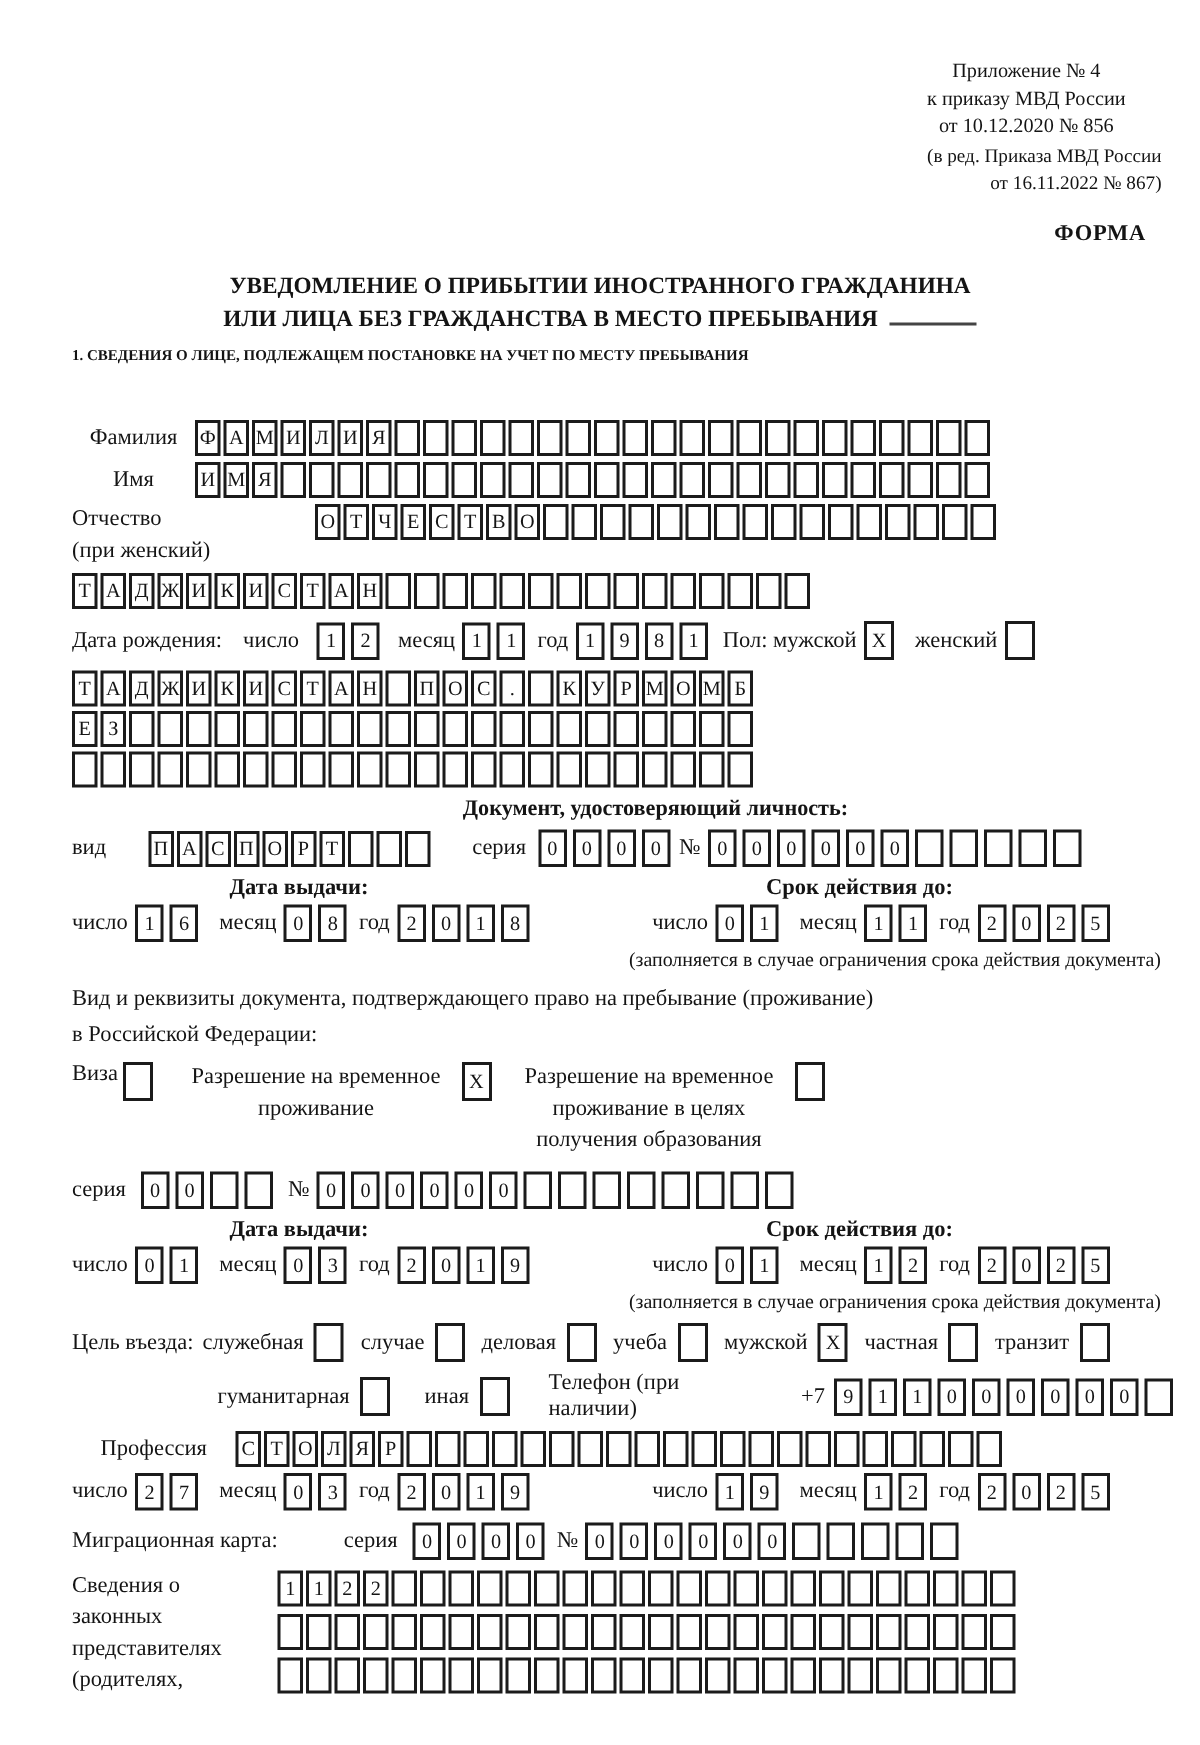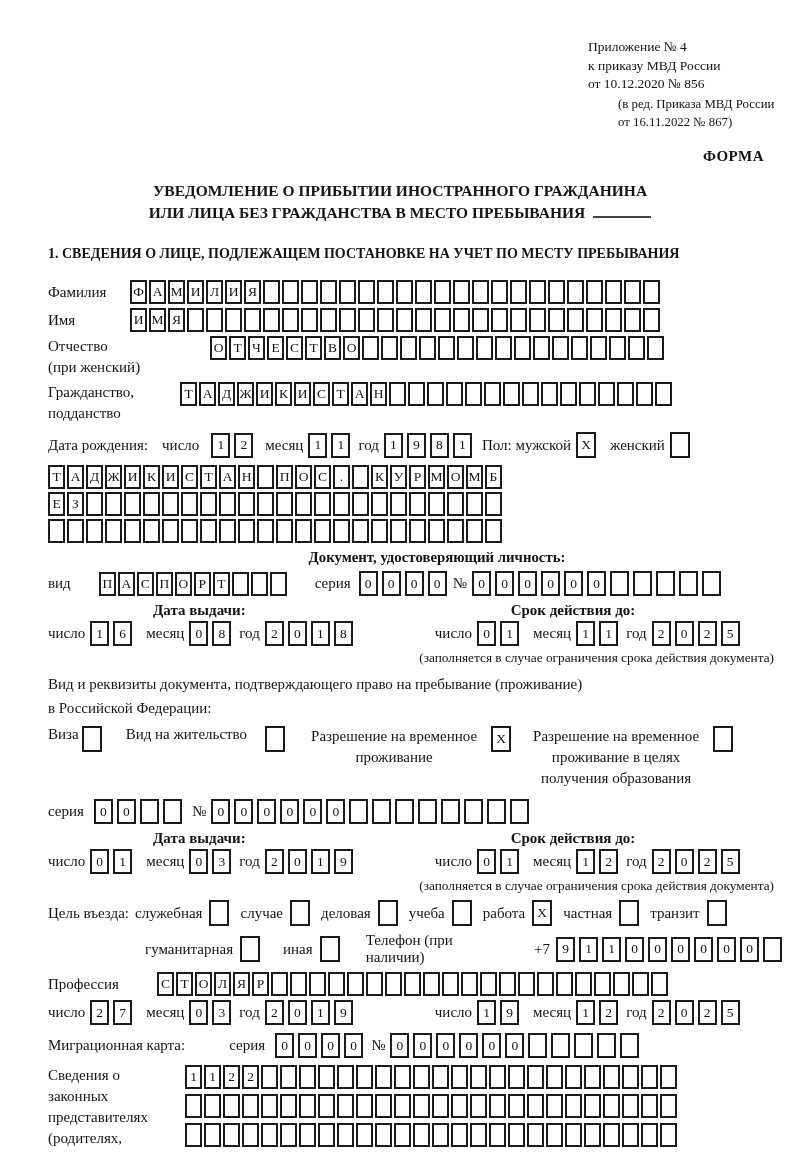--- a/index.html
+++ b/index.html
@@ -3,31 +3,31 @@
 <meta charset="utf-8">
 <style>
   * { box-sizing: border-box; margin: 0; padding: 0; }
   html,body { background:#fff; }
   body {
     width: 800px; height: 1163px; position: relative; overflow: hidden;
     font-family: "Liberation Serif", "DejaVu Serif", serif;
     color: #141414; font-size: 15px;
   }
   .abs { position: absolute; }
-  .annex { left: 588px; top: 38px; font-size: 13.5px; line-height: 18.5px; }
-  .amend { left: 618px; top: 96px; font-size: 12.8px; line-height: 17.5px; }
+  .annex { left: 618px; top: 38px; font-size: 13.5px; line-height: 18.5px; text-align: center; }
+  .amend { left: 618px; top: 96px; font-size: 12.8px; line-height: 17.5px; text-align: right; }
   .forma { right: 36px; top: 148px; font-weight: bold; font-size: 15px; letter-spacing: .5px; }
   .title { position: absolute; top: 180px; left: 0; width: 100%; text-align: center;
            font-weight: bold; font-size: 15.5px; line-height: 22px; }
   .uline { display:inline-block; width: 58px; border-bottom: 2.5px solid #444;
            height: 12px; margin-left: 8px; }
-  .sect1 { position: absolute; top: 246px; left: 48px; font-weight: bold; font-size: 14px; }
+  .sect1 { position: absolute; top: 232px; left: 48px; font-weight: bold; font-size: 10px; }
 
   .content { position: absolute; top: 280px; left: 48px; right: 14px; }
-  .row { display: flex; align-items: center; margin-bottom: 4px; }
+  .row { display: flex; align-items: center; margin-bottom: 4px; text-align: center; }
   .rowt { display: flex; align-items: flex-start; margin-bottom: 4px; }
   .lbl { flex: none; }
   .lbl2 { flex: none; line-height: 21px; }
   .w82  { width: 82px; }
   .w132 { width: 132px; }
   .w162 { width: 162px; }
   .w109 { width: 109px; }
   .cells { display: flex; flex: none; }
   .cell { display: inline-flex; align-items: center; justify-content: center;
           width: 17px; height: 24px; border: 2px solid #1b1b1b; margin-right: 2px;
@@ -165,24 +165,20 @@
         <span class="cell"></span>
         <span class="cell"></span>
         <span class="cell"></span>
         <span class="cell"></span>
         <span class="cell"></span>
         <span class="cell"></span>
       </span>
   </div>
 
   <div class="rowt" style="margin-bottom:8px;">
-    <span class="lbl2 w132">
-      <span>Гражданство,</span><br>
-      <span>подданство</span>
-    </span>
     <span class="cells">
         <span class="cell">Т</span>
         <span class="cell">А</span>
         <span class="cell">Д</span>
         <span class="cell">Ж</span>
         <span class="cell">И</span>
         <span class="cell">К</span>
         <span class="cell">И</span>
         <span class="cell">С</span>
         <span class="cell">Т</span>
@@ -401,26 +397,20 @@
     <div>Вид и реквизиты документа, подтверждающего право на пребывание (проживание)</div>
     <div>в Российской Федерации:</div>
   </div>
   <div class="permits">
     <span class="popt">
       <span>Виза</span>
       <span class="cells cb" style="margin-left:3px;">
           <span class="cell"></span>
         </span>
     </span>
-    <span class="popt" style="margin-left:22px;">
-      <span>Вид на жительство</span>
-      <span class="cells cb" style="margin-left:18px;">
-          <span class="cell"></span>
-        </span>
-    </span>
     <span class="popt" style="margin-left:24px;">
       <span class="poptlbl">
         <span>Разрешение на временное</span><br>
         <span>проживание</span>
       </span>
       <span class="cells cb" style="margin-left:14px;">
           <span class="cell">X</span>
         </span>
     </span>
     <span class="popt" style="margin-left:20px;">
@@ -514,21 +504,21 @@
         <span class="cell"></span>
       </span>
     <span>деловая</span>
     <span class="cells cb">
         <span class="cell"></span>
       </span>
     <span>учеба</span>
     <span class="cells cb">
         <span class="cell"></span>
       </span>
-    <span>работа</span>
+    <span>мужской</span>
     <span class="cells cb">
         <span class="cell">X</span>
       </span>
     <span>частная</span>
     <span class="cells cb">
         <span class="cell"></span>
       </span>
     <span>транзит</span>
     <span class="cells cb">
         <span class="cell"></span>

